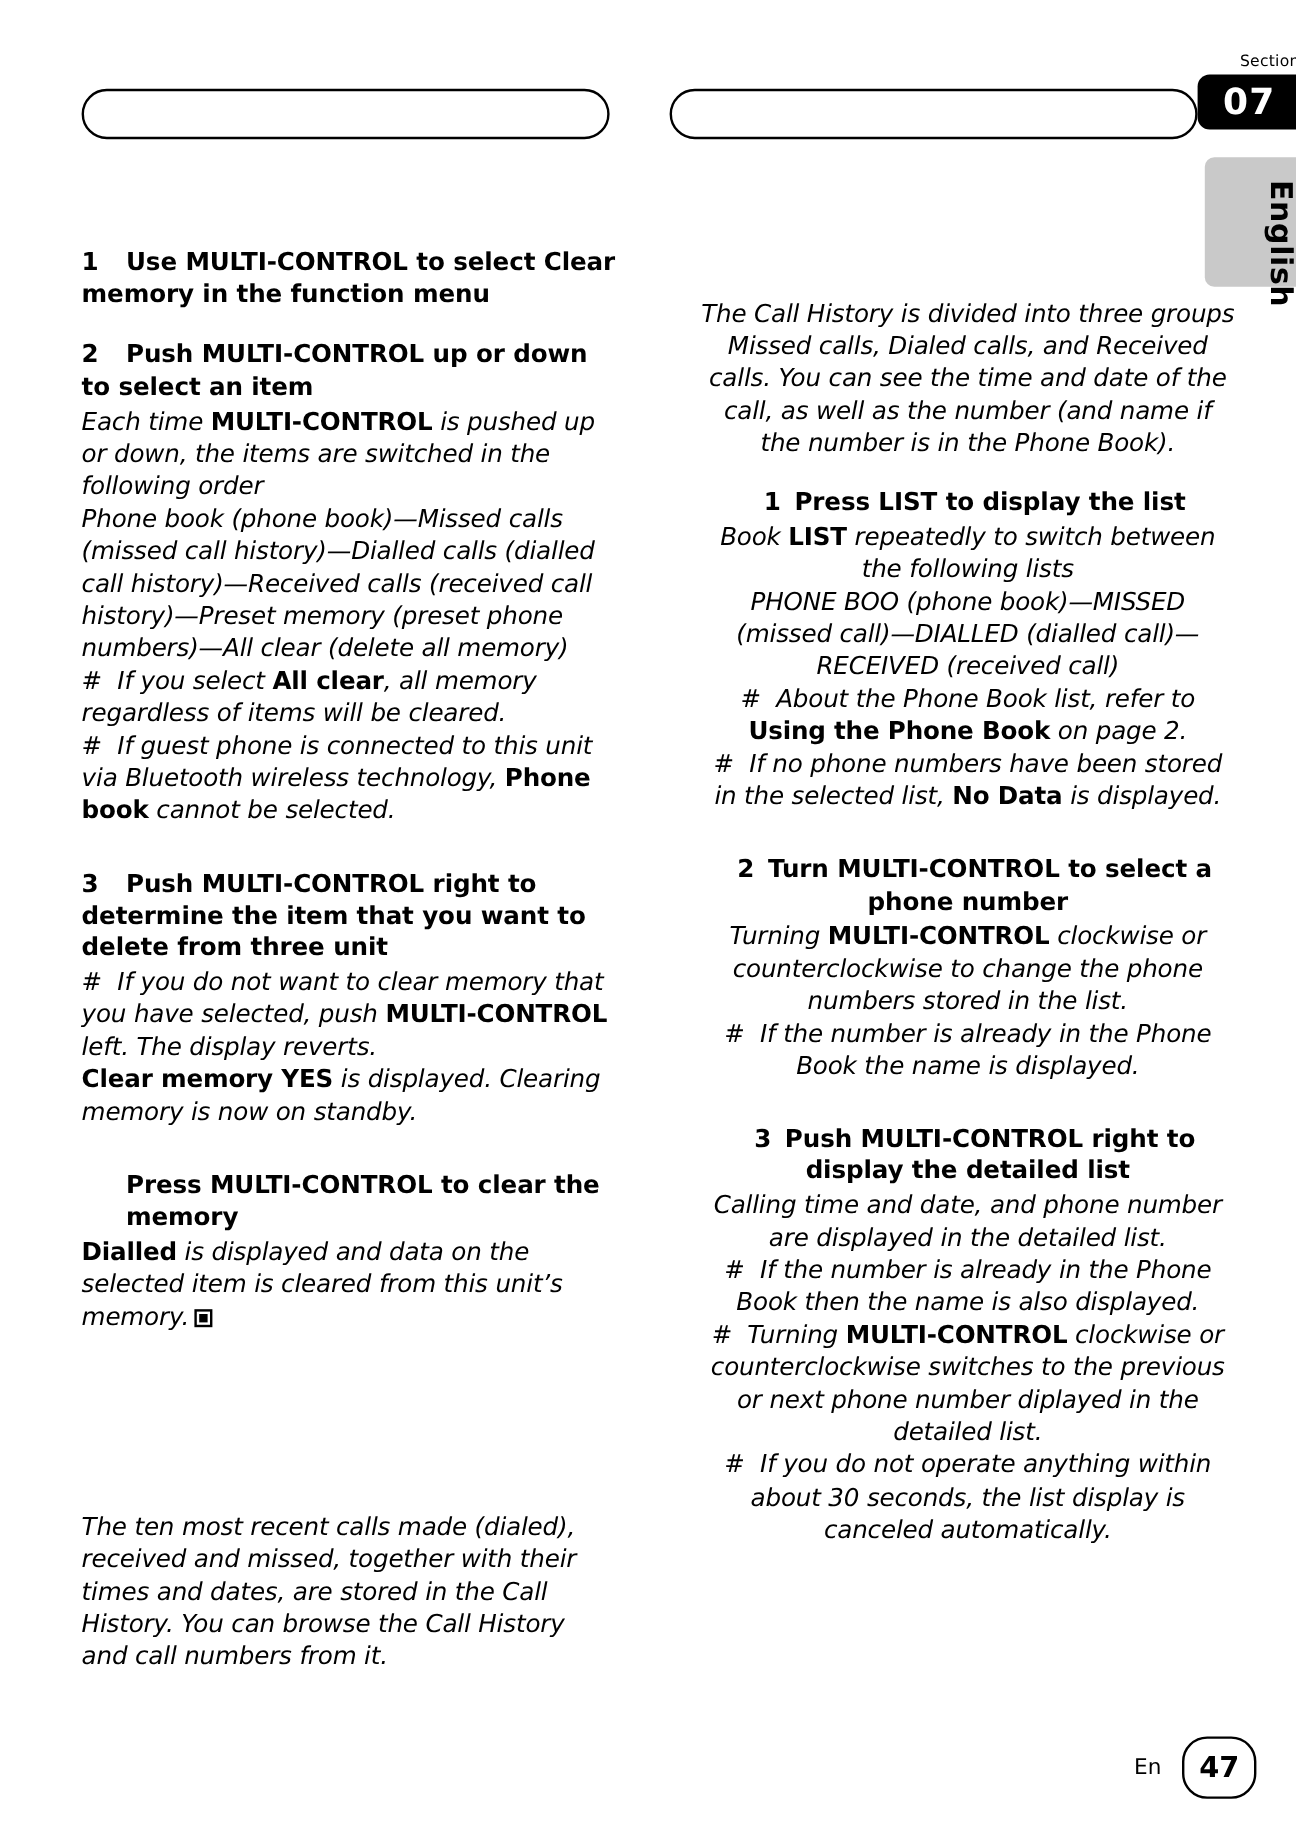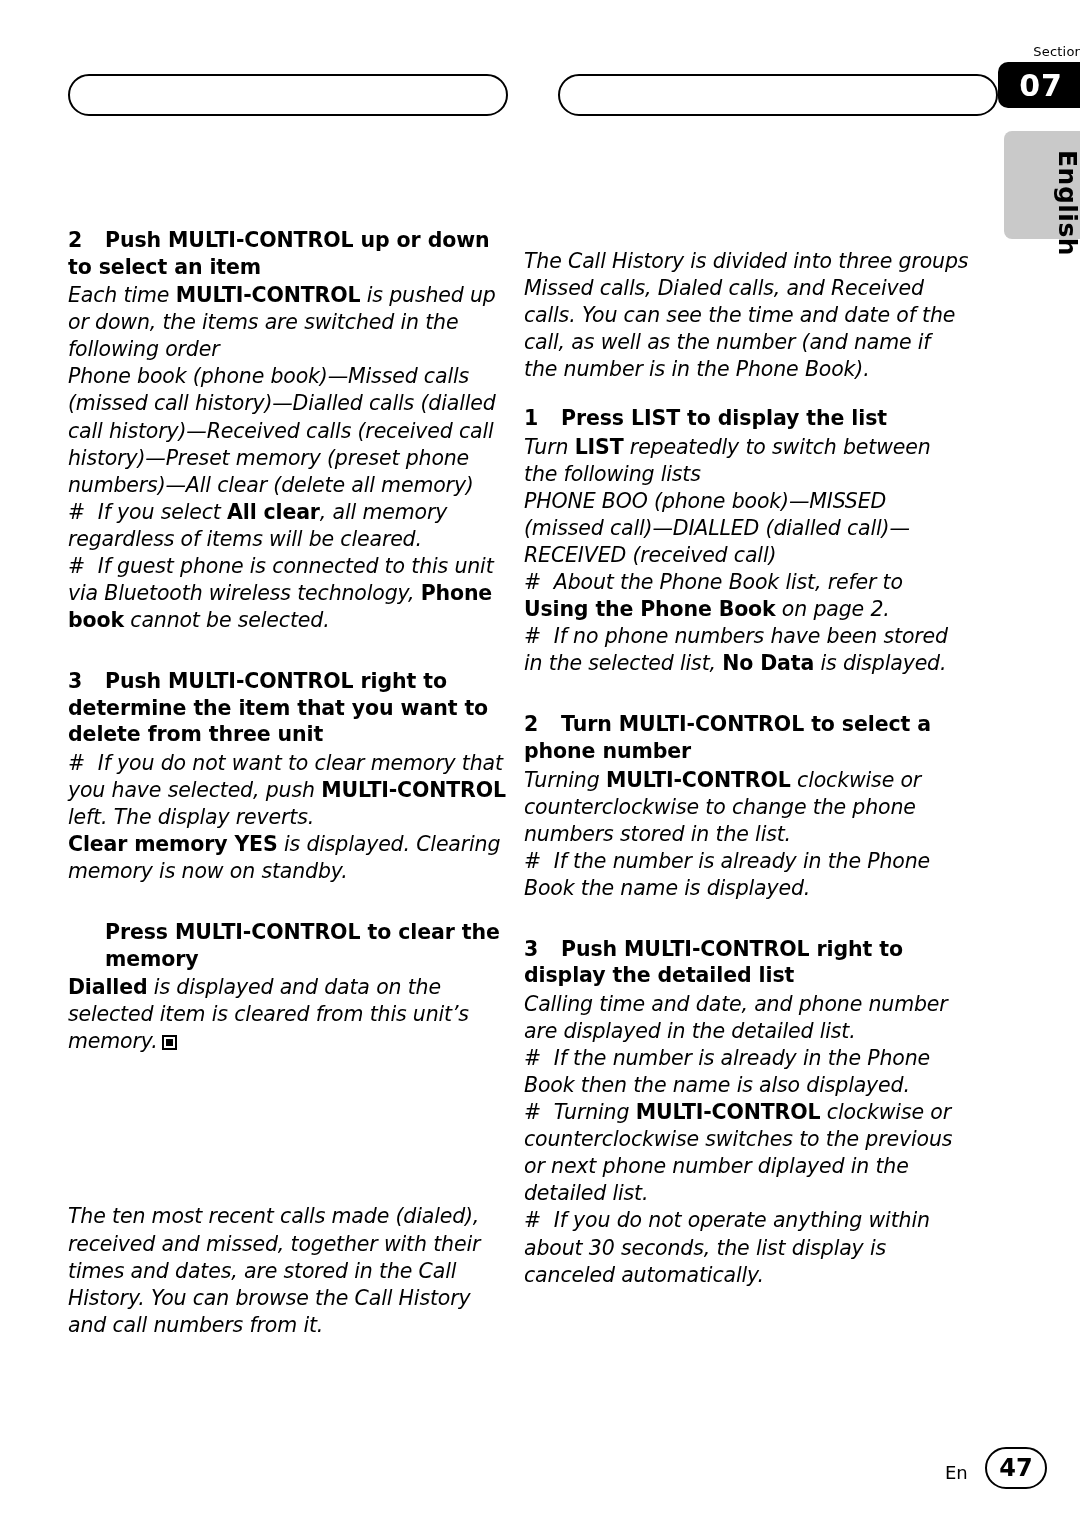--- a/index.html
+++ b/index.html
@@ -83,21 +83,21 @@
     letter-spacing: 0.5px;
   }
 
   
   .col {
     position: absolute;
     width: 445px;
     top: 205px;
   }
   .col.left  { left: 68px; }
-  .col.right { left: 524px; }
+  .col.right { left: 584px; text-align: center; }
 
   
   .step {
     font-size: 20.5px;
     font-weight: bold;
     line-height: 1.30;
     margin: 0 0 2px 0;
     letter-spacing: -0.1px;
   }
   .step .num {
@@ -155,21 +155,21 @@
     left: 945px;
     top: 1462px;
     font-size: 18px;
     font-weight: normal;
   }
   .footer-page {
     position: absolute;
     left: 985px;
     top: 1447px;
     width: 62px;
-    height: 42px;
+    height: 52px;
     border: 2.5px solid #000;
     border-radius: 21px;
     display: flex;
     align-items: center;
     justify-content: center;
     font-size: 24px;
     font-weight: bold;
     box-sizing: border-box;
   }
 </style>
@@ -181,20 +181,23 @@
   <div class="hdr-bar left"></div>
   <div class="hdr-bar right"></div>
 
   <div class="section-label">Section</div>
   <div class="section-box">07</div>
   <div class="lang-tab"></div>
   <div class="lang-text">English</div>
 
   <div class="col left">
 
+    <div class="step hang">
+      <span class="num">1</span><span>Use MULTI-CONTROL to select Clear memory in the function menu</span>
+    </div>
 
     <div class="gap-m"></div>
 
     <div class="step hang">
       <span class="num">2</span><span>Push MULTI-CONTROL up or down to select an item</span>
     </div>
     <p class="para">
       <span>Each time </span><b>MULTI-CONTROL</b><span> is pushed up or down, the items are switched in the following order</span>
     </p>
     <p class="para">
@@ -238,21 +241,21 @@
   <div class="col right" style="top:248px;">
 
     <p class="para">The Call History is divided into three groups Missed calls, Dialed calls, and Received calls. You can see the time and date of the call, as well as the number (and name if the number is in the Phone Book).</p>
 
     <div class="gap-m"></div>
 
     <div class="step hang">
       <span class="num">1</span><span>Press LIST to display the list</span>
     </div>
     <p class="para">
-      <span>Turn </span><b>LIST</b><span> repeatedly to switch between the following lists</span>
+      <span>Book </span><b>LIST</b><span> repeatedly to switch between the following lists</span>
     </p>
     <p class="para">
       <span>PHONE BOO (phone book)—MISSED (missed call)—DIALLED (dialled call)—RECEIVED (received call)</span>
     </p>
     <p class="para">
       <span class="hash">#&nbsp;&nbsp;</span><span>About the Phone Book list, refer to </span><b>Using the Phone Book</b><span> on page  2.</span>
     </p>
     <p class="para">
       <span class="hash">#&nbsp;&nbsp;</span><span>If no phone numbers have been stored in the selected list, </span><b>No Data</b><span> is displayed.</span>
     </p>

